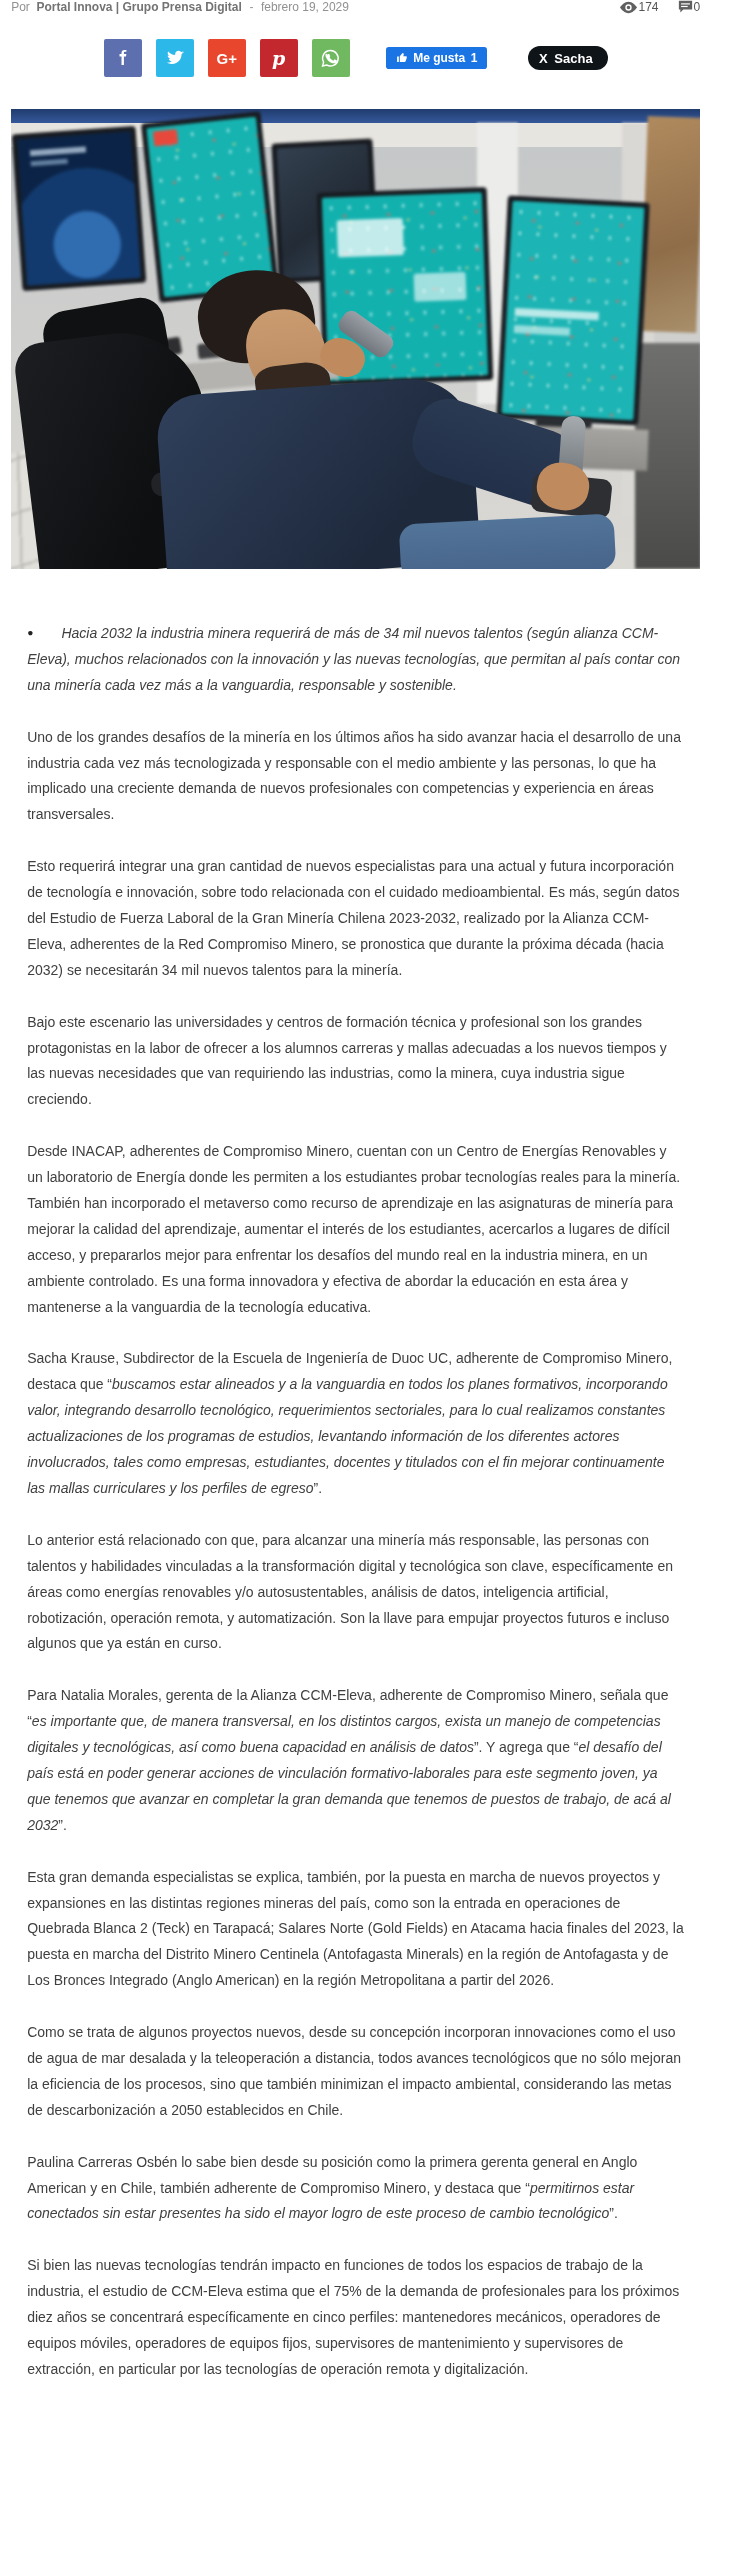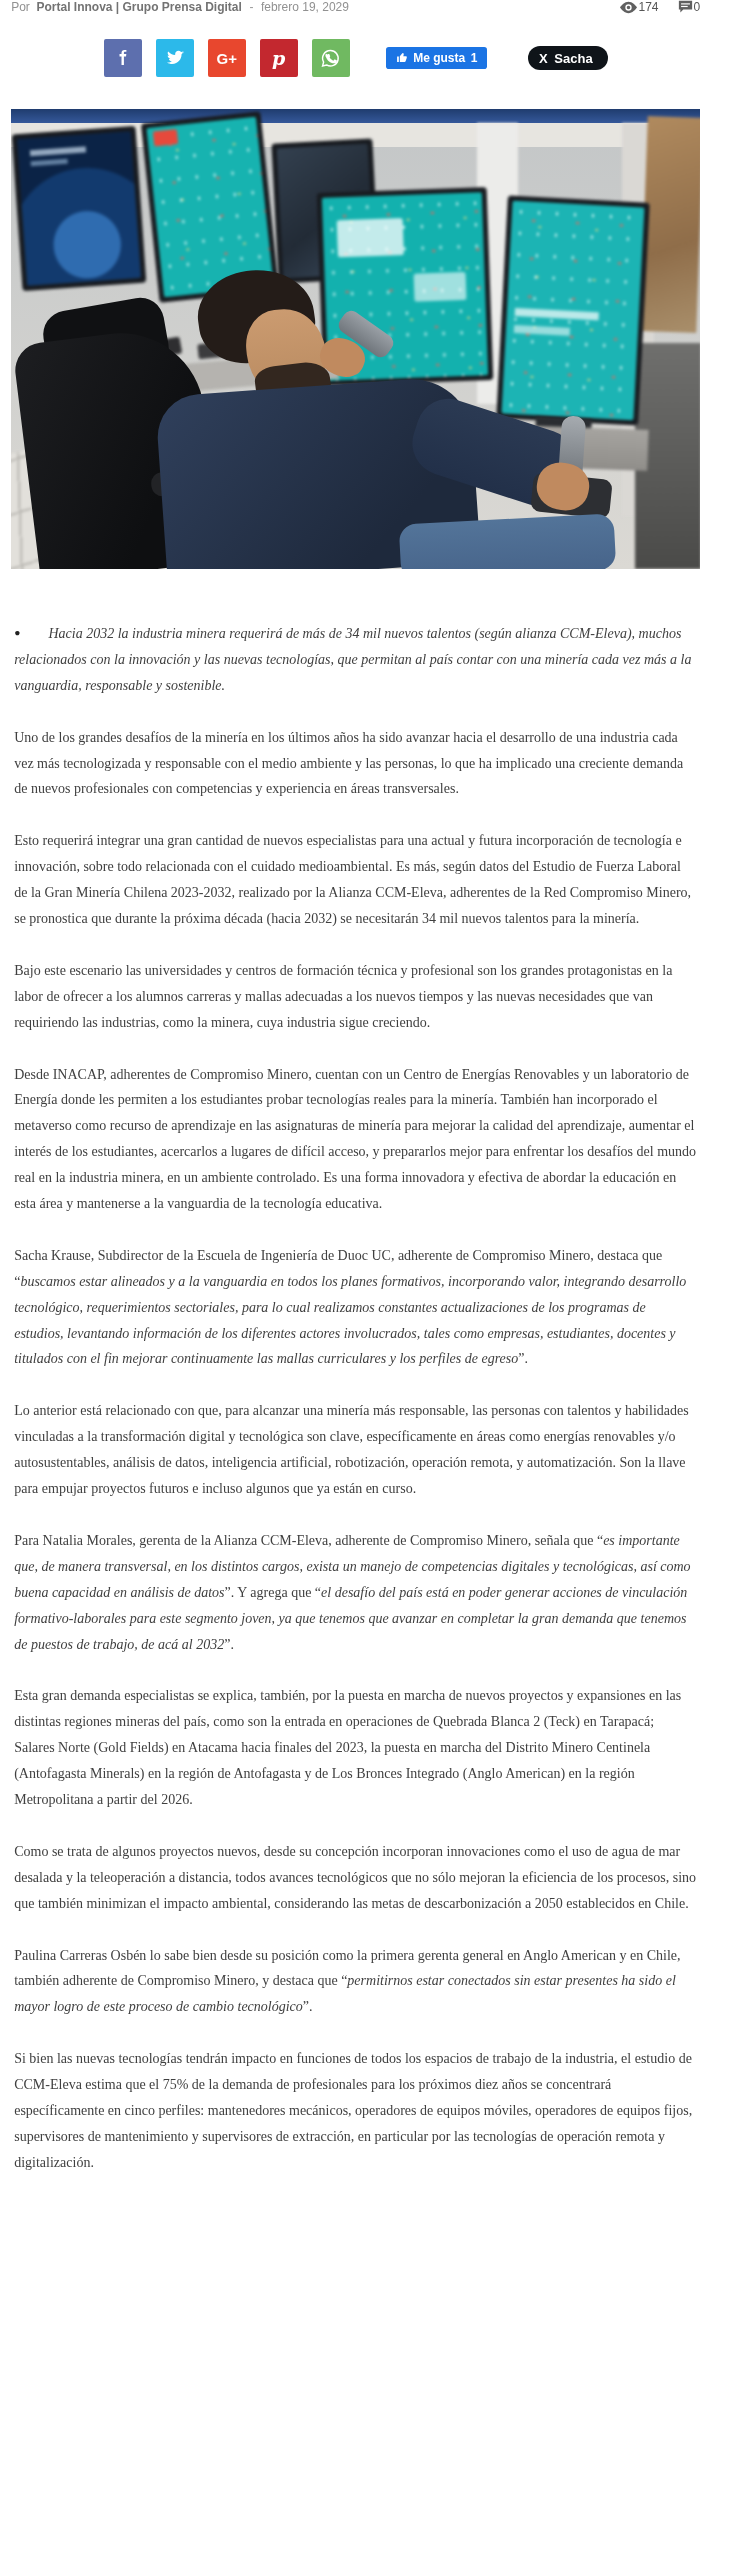--- a/index.html
+++ b/index.html
@@ -28,21 +28,21 @@
   
   .photo{position:relative;width:689px;height:460px;margin-top:32px;overflow:hidden;background:linear-gradient(#c3c6c7,#dbd9d4);}
   .photo .abs{position:absolute;}
   .blurry{filter:blur(1.5px);}
   .screen-dots{background-image:radial-gradient(#eafffd 1px,transparent 1.5px),radial-gradient(#ff5b4d 1.2px,transparent 1.8px),radial-gradient(#ffe27a 0.9px,transparent 1.4px);background-size:18px 21.5px,44px 38px,57px 50px;}
   .monitor{background:#181b20;border-radius:3.7px;}
   .monitor .scr{position:absolute;inset:4.7px;border-radius:1.9px;}
 
   
   .article-body{margin-top:52px;font-size:14px;line-height:1.85;color:#404040;}
-  .article-body p{margin:0 3px 26px;font-family:Liberation Serif, serif;}
+  .article-body p{margin:0 16px 26px;}
   .article-body .it{font-style:italic;}
   p.lead{font-style:italic;}
   p.lead .bullet{font-style:normal;font-size:10.3px;margin-right:28px;position:relative;top:-1.9px;color:#222;}
 </style>
 </head>
 <body>
 
 <div class="wrap">
 
 

